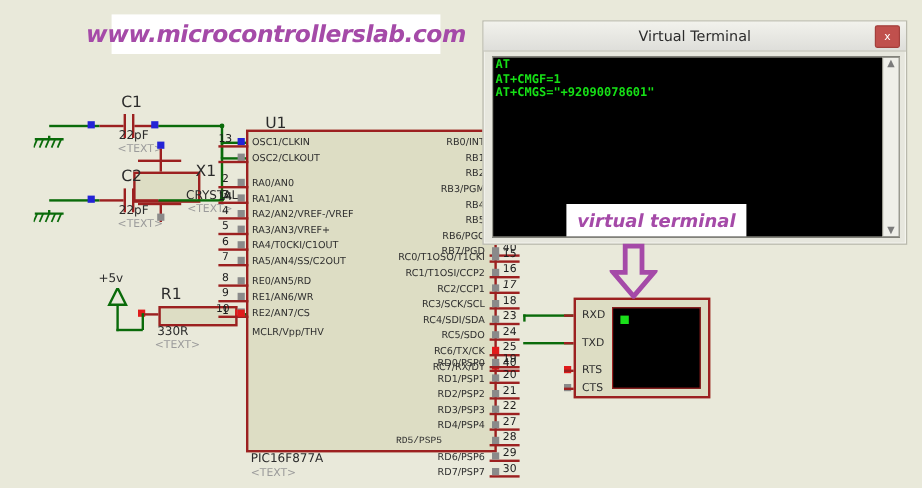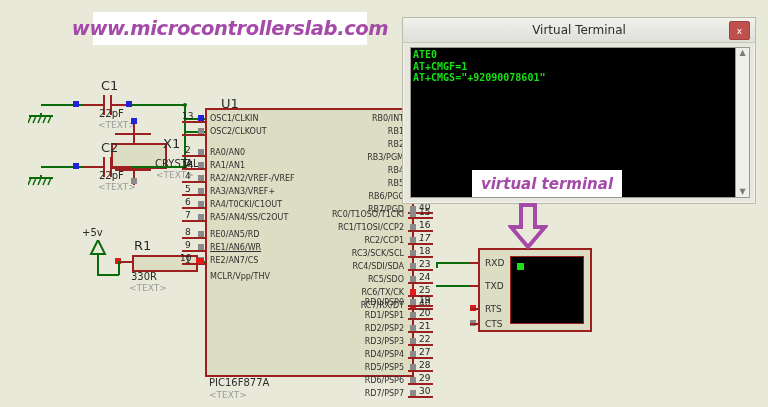--- a/index.html
+++ b/index.html
@@ -285,21 +285,21 @@
     <span class="abs sqr-gray" style="left:16px;top:3px;"></span>
     <span class="abs lead lead-h" style="left:0px;top:9px;width:25px;"></span>
   </div>
   <div style="position:relative;height:13px;">
     <span class="pinnum" style="position:absolute;left:-2px;top:-1px;">10</span>
     <span class="abs sqr-gray" style="left:16px;top:3px;"></span>
     <span class="abs lead lead-h" style="left:0px;top:9px;width:25px;"></span>
   </div>
 </div>
 <span class="abs pinlbl" style="left:210px;top:230px;">RE0/AN5/RD</span>
-<span class="abs pinlbl" style="left:210px;top:243px;text-decoration:underline;">RE1/AN6/WR</span>
+<span class="abs pinlbl" style="left:210px;top:243px;">RE1/AN6/WR</span>
 <span class="abs pinlbl" style="left:210px;top:256px;">RE2/AN7/CS</span>
 
 <span class="abs pinnum" style="left:185px;top:255px;">1</span>
 <span class="abs sqr-red" style="left:198px;top:258px;"></span>
 <span class="abs pinlbl" style="left:210px;top:272px;">MCLR/Vpp/THV</span>
 
 <div class="abs" style="left:408px;top:112px;">
   <div style="position:relative;height:13px;">
     <span class="abs lead lead-h" style="left:0px;top:9px;width:25px;"></span>
     <span class="abs sqr-gray" style="left:2px;top:3px;"></span>
@@ -441,21 +441,21 @@
     <span class="abs lead lead-h" style="left:0px;top:9px;width:25px;"></span>
     <span class="abs sqr-gray" style="left:2px;top:3px;"></span>
     <span class="pinnum" style="position:absolute;left:11px;top:-1px;">30</span>
   </div>
 </div>
 <span class="abs pinlbl" style="left:330px;top:298px;text-align:right;width:74px;display:block;">RD0/PSP0</span>
 <span class="abs pinlbl" style="left:330px;top:311px;text-align:right;width:74px;display:block;">RD1/PSP1</span>
 <span class="abs pinlbl" style="left:330px;top:324px;text-align:right;width:74px;display:block;">RD2/PSP2</span>
 <span class="abs pinlbl" style="left:330px;top:337px;text-align:right;width:74px;display:block;">RD3/PSP3</span>
 <span class="abs pinlbl" style="left:330px;top:350px;text-align:right;width:74px;display:block;">RD4/PSP4</span>
-<span class="abs pinlbl" style="left:330px;top:363px;text-align:right;width:74px;display:block;">RD5/PSP5</span>
+<span class="abs pinlbl" style="left:330px;top:363px;text-align:left;width:74px;display:block;font-family:Liberation Mono, monospace;">RD5/PSP5</span>
 <span class="abs pinlbl" style="left:330px;top:376px;text-align:right;width:74px;display:block;">RD6/PSP6</span>
 <span class="abs pinlbl" style="left:330px;top:389px;text-align:right;width:74px;display:block;">RD7/PSP7</span>
 
 <div class="abs wire wire-h" style="left:436px;top:262px;width:70px;"></div>
 <div class="abs wire wire-v" style="left:436px;top:262px;height:6px;"></div>
 <div class="abs wire wire-h" style="left:436px;top:285px;width:70px;"></div>
 <div class="abs sqr-red" style="left:496px;top:259px;"></div>
 <div class="abs sqr-red" style="left:496px;top:282px;"></div>
 <div class="abs sqr-red" style="left:470px;top:305px;"></div>
 <div class="abs sqr-gray" style="left:470px;top:320px;"></div>
@@ -474,21 +474,21 @@
   </div>
 </div>
 
 <div class="abs" id="term">
   <div id="term-title">
     <span id="term-title-text">Virtual Terminal</span>
     <div id="term-close">x</div>
   </div>
   <div id="term-body">
     <div id="term-screen">
-      <div class="tline">ATE0</div>
+      <div class="tline">AT</div>
       <div class="tline">AT+CMGF=1</div>
       <div class="tline">AT+CMGS="+92090078601"</div>
     </div>
     <div id="term-scroll">
       <div class="sbtn">▲</div>
       <div class="sbtn">▼</div>
     </div>
   </div>
 </div>
 

